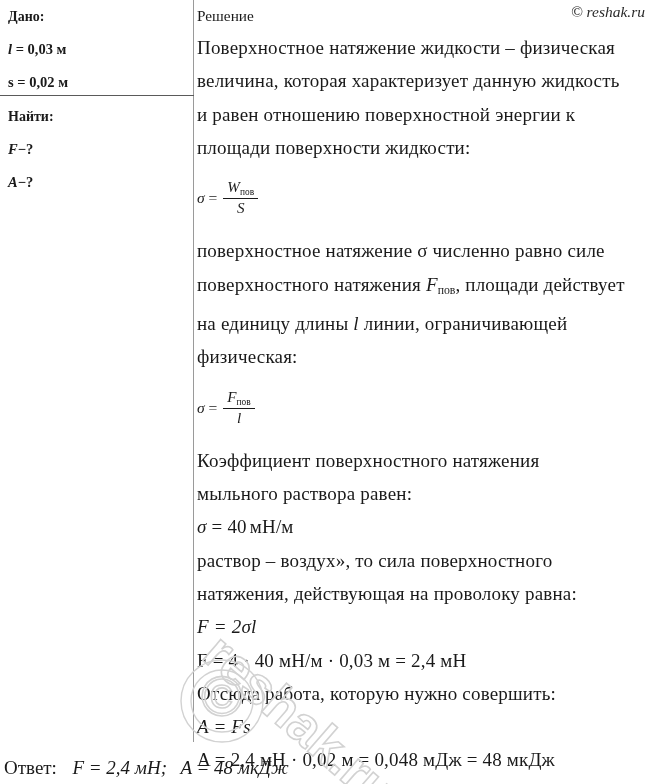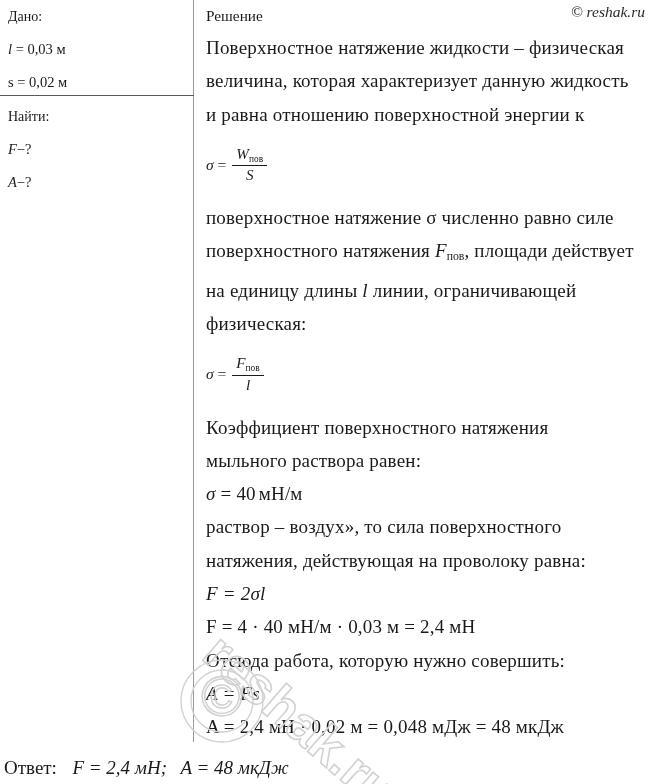--- a/index.html
+++ b/index.html
@@ -38,33 +38,34 @@
   #given-column {
     position: absolute;
     left: 8px;
     top: 0px;
     width: 180px;
   }
   .given-line {
     font-size: 14.5px;
     line-height: 33px;
     white-space: nowrap;
+    font-weight: bold;
   }
   .given-line.head { font-size: 14px; }
   #find-column {
     position: absolute;
     left: 8px;
     top: 100px;
     width: 180px;
   }
 
   
   #solution-column {
     position: absolute;
-    left: 206px;
+    left: 197px;
     top: 0px;
     width: 444px;
   }
   .sol-line {
     font-size: 19px;
     line-height: 33.3px;
     white-space: nowrap;
     letter-spacing: 0.01em;
   }
   .sol-head {
@@ -179,21 +180,22 @@
     <span class="it">A</span><span>−?</span>
   </div>
 </div>
 
 <div id="solution-column">
 
   <div class="sol-head">Решение</div>
 
   <div class="sol-line">Поверхностное натяжение жидкости – физическая</div>
   <div class="sol-line">величина, которая характеризует данную жидкость</div>
-  <div class="sol-line">и равна отношению поверхностной энергии к</div>
+  <div class="sol-line">и равен отношению поверхностной энергии к</div>
+  <div class="sol-line">площади поверхности жидкости:</div>
 
   <div class="eqline fraction-row">
     <span class="it">σ</span>
     <span>=</span>
     <span class="frac">
       <span class="num"><span class="it">W</span><span class="sub">пов</span></span>
       <span class="den it">S</span>
     </span>
   </div>
 

